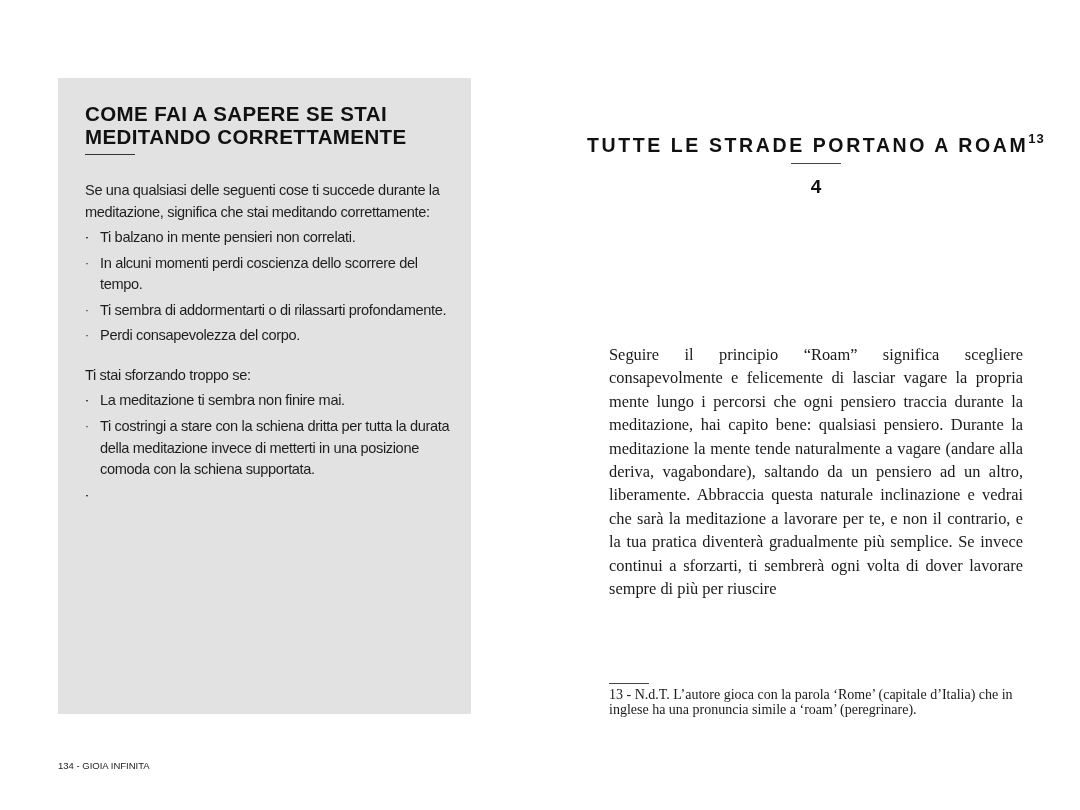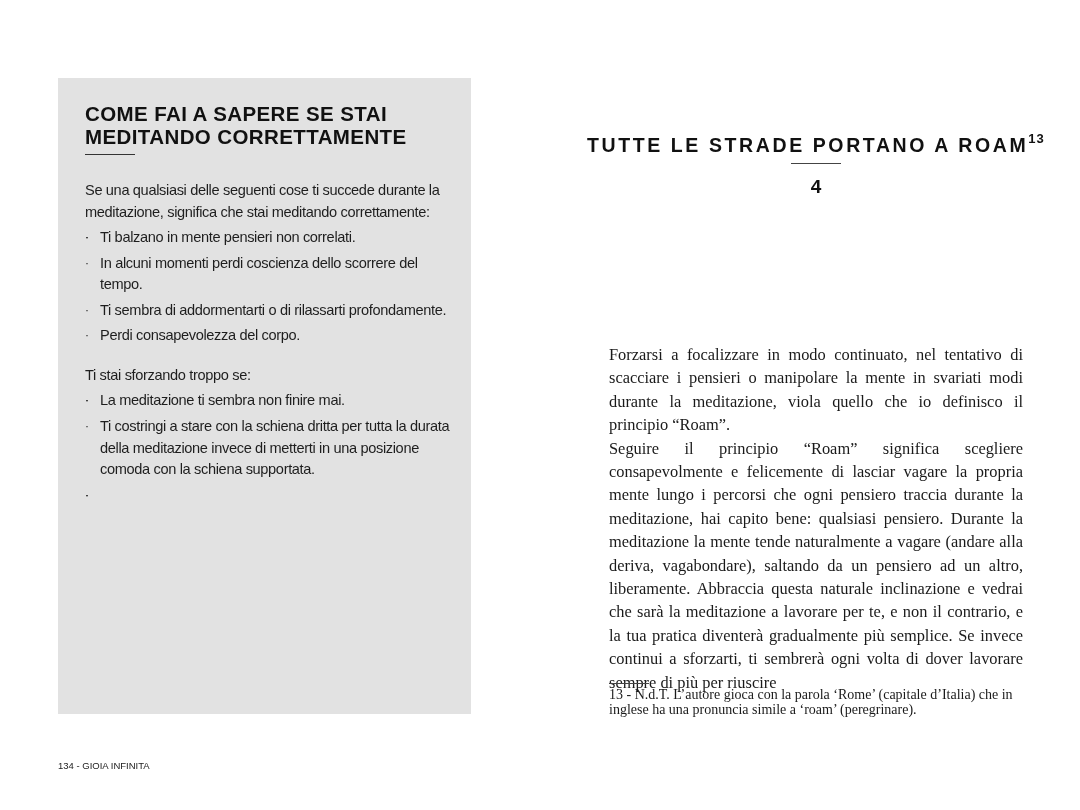--- a/index.html
+++ b/index.html
@@ -105,18 +105,17 @@
 
 <div class="folio">134  -  GIOIA INFINITA</div>
 
 <div class="chapter-title">
   <span>TUTTE LE STRADE PORTANO A ROAM</span><sup>13</sup>
 </div>
 <div class="chapter-rule"></div>
 <div class="chapter-number">4</div>
 
 <div class="body-text">
-  <p class="p1">Forzarsi   a focalizzare in modo continuato, nel tentativo di scacciare i pensieri o manipolare la mente in svariati modi durante la meditazione, viola quello che io definisco il principio “Roam”.</p>
   <p>Seguire il principio “Roam” significa scegliere consapevolmente e felicemente di lasciar vagare la propria mente lungo i percorsi che ogni pensiero traccia durante la meditazione, hai capito bene: qualsiasi pensiero. Durante la meditazione la mente tende naturalmente a vagare (andare alla deriva, vagabondare), saltando da un pensiero ad un altro, liberamente. Abbraccia questa naturale inclinazione e vedrai che sarà la meditazione a lavorare per te, e non il contrario, e la tua pratica diventerà gradualmente più semplice. Se invece continui a sforzarti, ti sembrerà ogni volta di dover lavorare sempre di più per riuscire</p>
 </div>
 
 <div class="fn-rule"></div>
 <div class="footnote">13 - N.d.T. L’autore gioca con la parola ‘Rome’ (capitale d’Italia) che in inglese ha una pronuncia simile a ‘roam’ (peregrinare).</div>
 
 </body></html>

